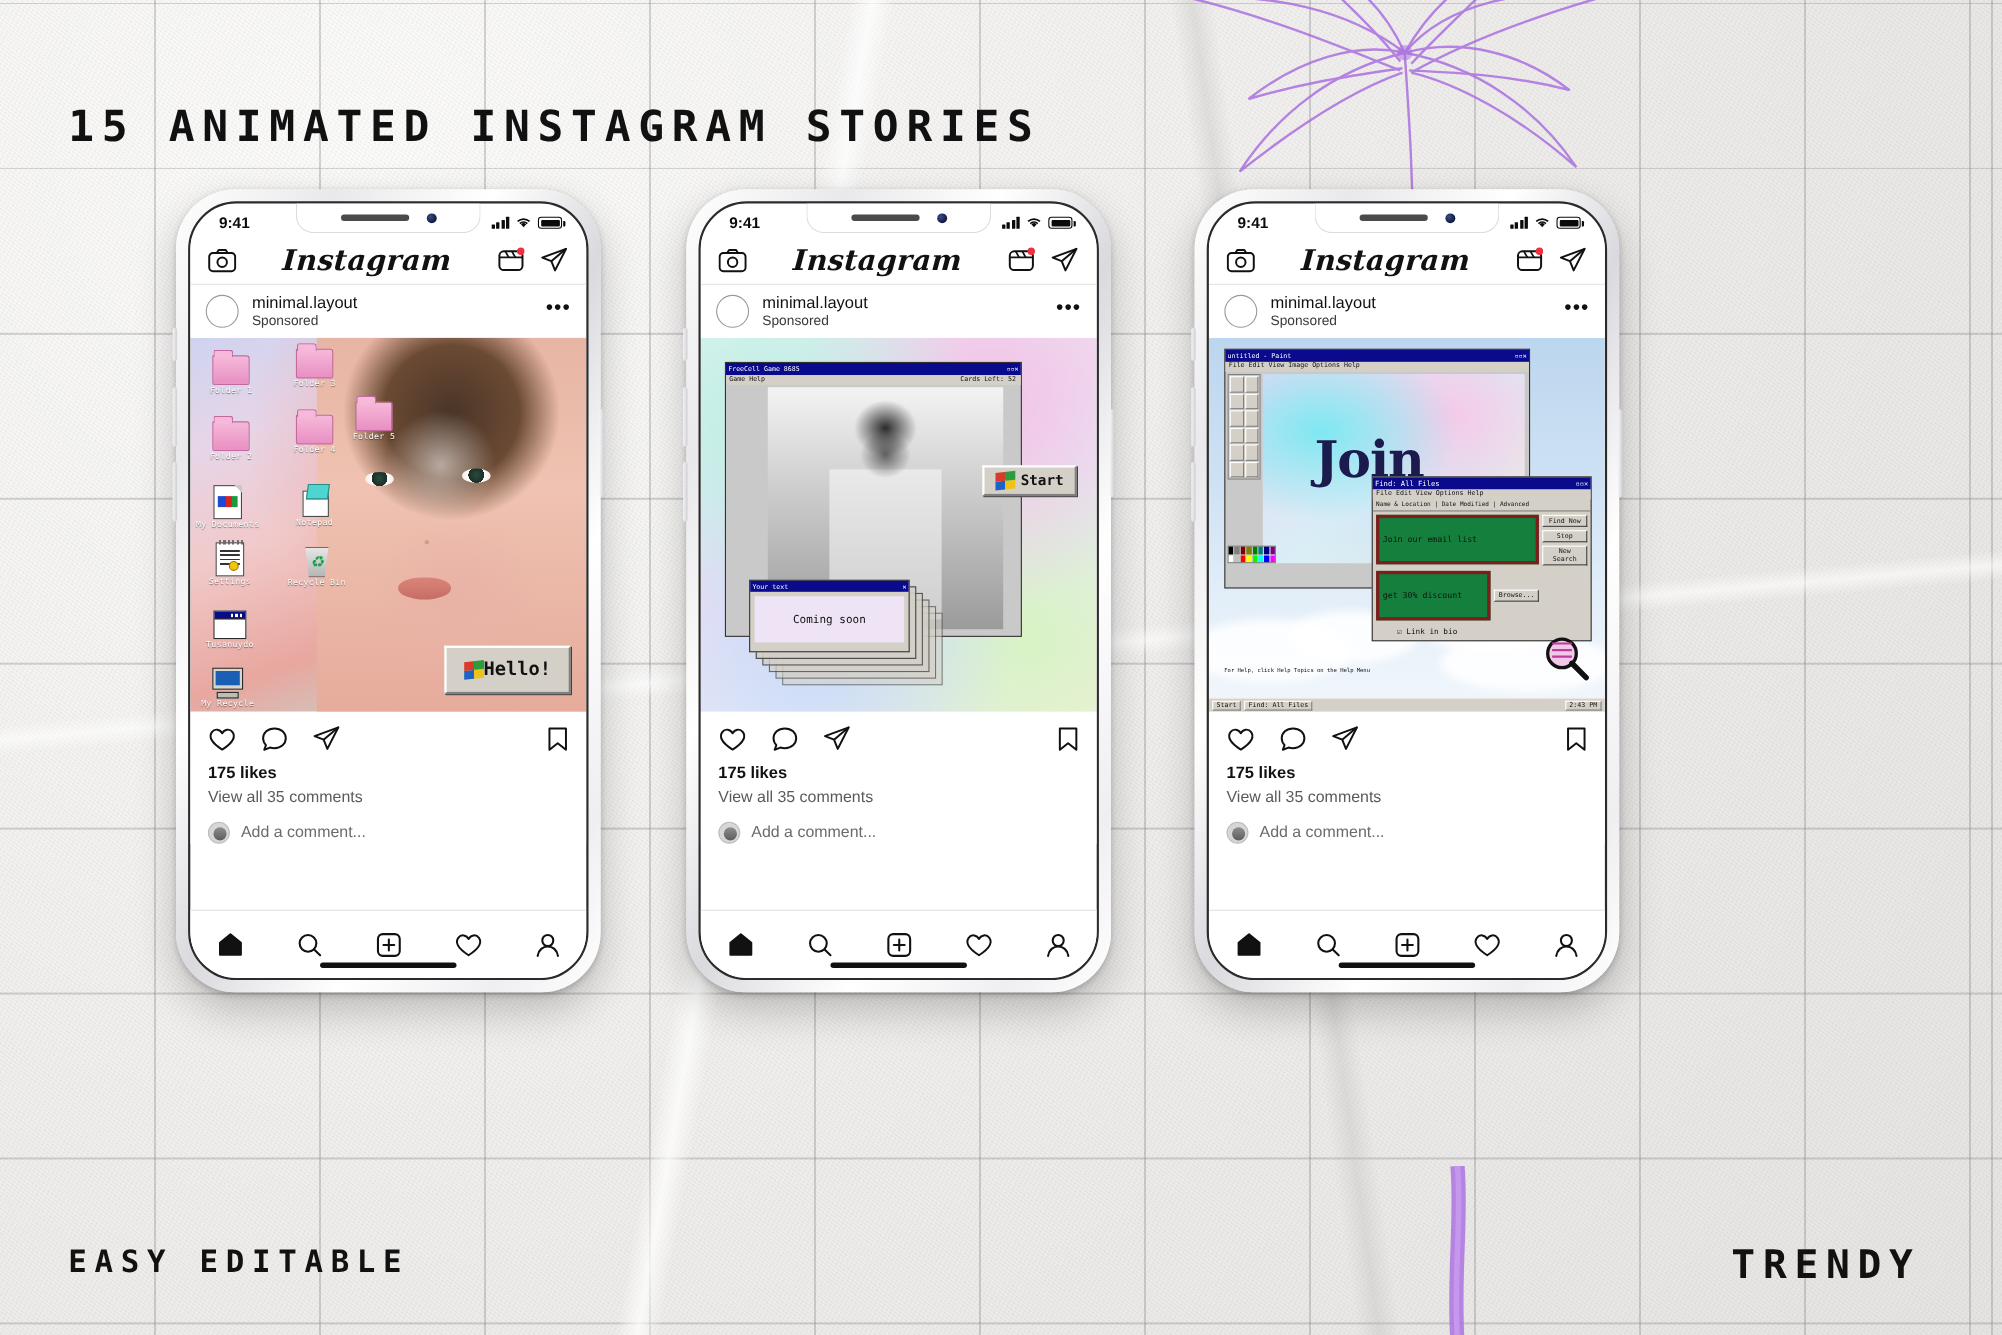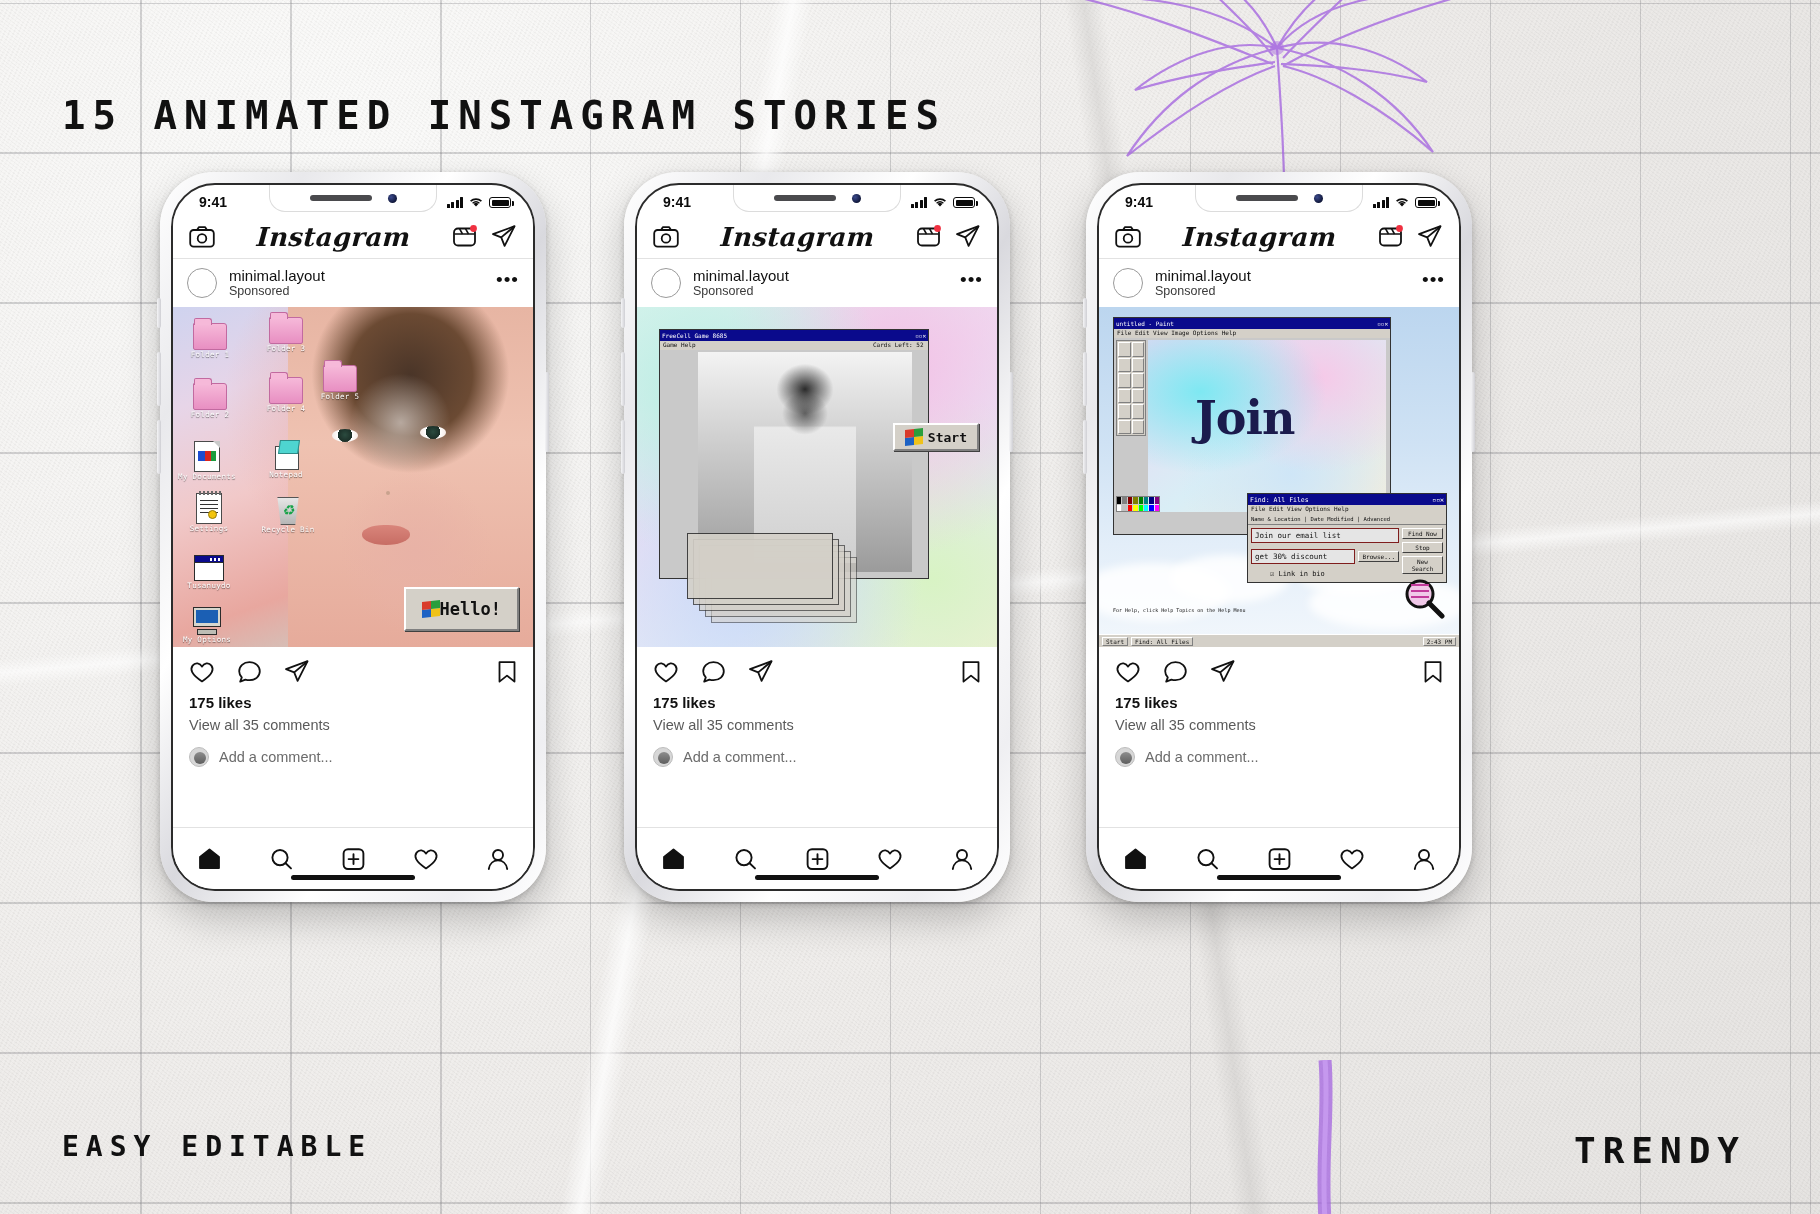--- a/index.html
+++ b/index.html
@@ -278,22 +278,22 @@
   .m3-tools i { background:#d4d0c8; border:1px solid #fff; border-right-color:#808080;border-bottom-color:#808080; display:block; }
   .m3-palette { position:absolute; left:2px; bottom:22px; width:44px; height:16px;
     display:grid; grid-template-columns:repeat(8,1fr); grid-template-rows:1fr 1fr; gap:1px; border:1px solid #808080; }
   .m3-join { position:absolute; left:96px; top:84px; font-family:"DejaVu Serif", serif;
     font-weight:700; font-size:46px; color:#1b1b4d; letter-spacing:-1px; }
   .m3-find { position:absolute; right:12px; bottom:64px; width:200px; background:#d4d0c8; border:1.5px solid #333; }
   .m3-find-bar{height:11px;background:#0a0a8c;display:flex;align-items:center;justify-content:space-between;padding:0 2px;}
   .m3-find-bar span{font-family:"DejaVu Sans Mono",monospace;font-size:6.5px;color:#fff;}
   .m3-find-menu{height:9px;background:#d4d0c8;font-family:"DejaVu Sans Mono",monospace;font-size:6px;padding-left:3px;color:#111;}
   .m3-tabs{font-family:"DejaVu Sans Mono",monospace;font-size:5.5px;padding:2px 3px;color:#111;border-bottom:1px solid #808080;}
-  .m3-field { margin:3px; background:#e5e5e5; border:1px solid #7f1d1d;
-    font-family:"DejaVu Sans Mono",monospace; font-size:7.5px; padding:2px 3px; color:#111; }
+  .m3-field { margin:3px; background:#15803d; border:3px solid #7f1d1d;
+    font-family:"DejaVu Sans Mono",monospace; font-size:7.5px; padding:15px 3px; color:#111; }
   .m3-check{font-family:"DejaVu Sans Mono",monospace;font-size:7px;color:#111;margin:3px 3px 4px 22px;}
   .m3-btn { font-family:"DejaVu Sans Mono",monospace;font-size:6px;background:#d4d0c8;
     border:1px solid #fff;border-right-color:#404040;border-bottom-color:#404040;padding:1px 3px;color:#111;text-align:center; }
   .m3-taskbar { position:absolute; left:0; right:0; bottom:0; height:13px; background:#d4d0c8;
     border-top:1.5px solid #fff; display:flex; align-items:center; gap:3px; padding:0 3px;
     font-family:"DejaVu Sans Mono",monospace; font-size:6px; color:#111; }
   .m3-tb-item { border:1px solid #fff; border-right-color:#808080;border-bottom-color:#808080; padding:0 3px; }
 
   
   .actions { display:flex; align-items:center; padding: 12px 16px 4px; gap:22px; background:#fff; }
@@ -470,21 +470,21 @@
             <i></i>
           </div>
         <div class="dsk-label">Tusanuydo</div>
       </div>
       <div class="dsk-icon" style="left:3px;top:300px">
         <div class="ico-pc">
             <b></b>
             <i></i>
             <em></em>
           </div>
-        <div class="dsk-label">My Options</div>
+        <div class="dsk-label">My Recycle</div>
       </div>
 
       <div class="win-dialog" style="right:14px;bottom:16px">
         <div class="win-flag"></div>
         <div class="dlg-text">Hello!</div>
       </div>
     </div>
 
     <div class="actions">
       <svg width="26" height="24" viewBox="0 0 26 24">
@@ -610,20 +610,29 @@
       </div>
 
       <div style="position:absolute;left:236px;top:34px;font-family:'DejaVu Sans Mono',monospace;font-size:6px;color:#111">Cards Left: 52</div>
 
       <div class="m2-ghost" style="left:74px;bottom:24px;opacity:.55"></div>
       <div class="m2-ghost" style="left:68px;bottom:30px;opacity:.6"></div>
       <div class="m2-ghost" style="left:62px;bottom:36px;opacity:.68"></div>
       <div class="m2-ghost" style="left:56px;bottom:42px;opacity:.78"></div>
       <div class="m2-ghost" style="left:50px;bottom:48px;opacity:.9"></div>
 
+      <div class="m2-dialog">
+        <div class="m2-dlg-bar">
+          <span>Your text</span>
+          <span>✕</span>
+        </div>
+        <div class="m2-dlg-body">
+          <span>Coming soon</span>
+        </div>
+      </div>
 
       <div class="m2-start">
         <div class="win-flag"></div>
         <span>Start</span>
       </div>
     </div>
 
     <div class="actions">
       <svg width="26" height="24" viewBox="0 0 26 24">
         <path d="M13 21.4 C 2 14.4 1 9.2 3.6 5.6 C 6.3 1.9 11.1 3 13 6.6 C 14.9 3 19.7 1.9 22.4 5.6 C 25 9.2 24 14.4 13 21.4 Z" fill="none" stroke="#111" stroke-width="1.8" stroke-linejoin="round"></path>

